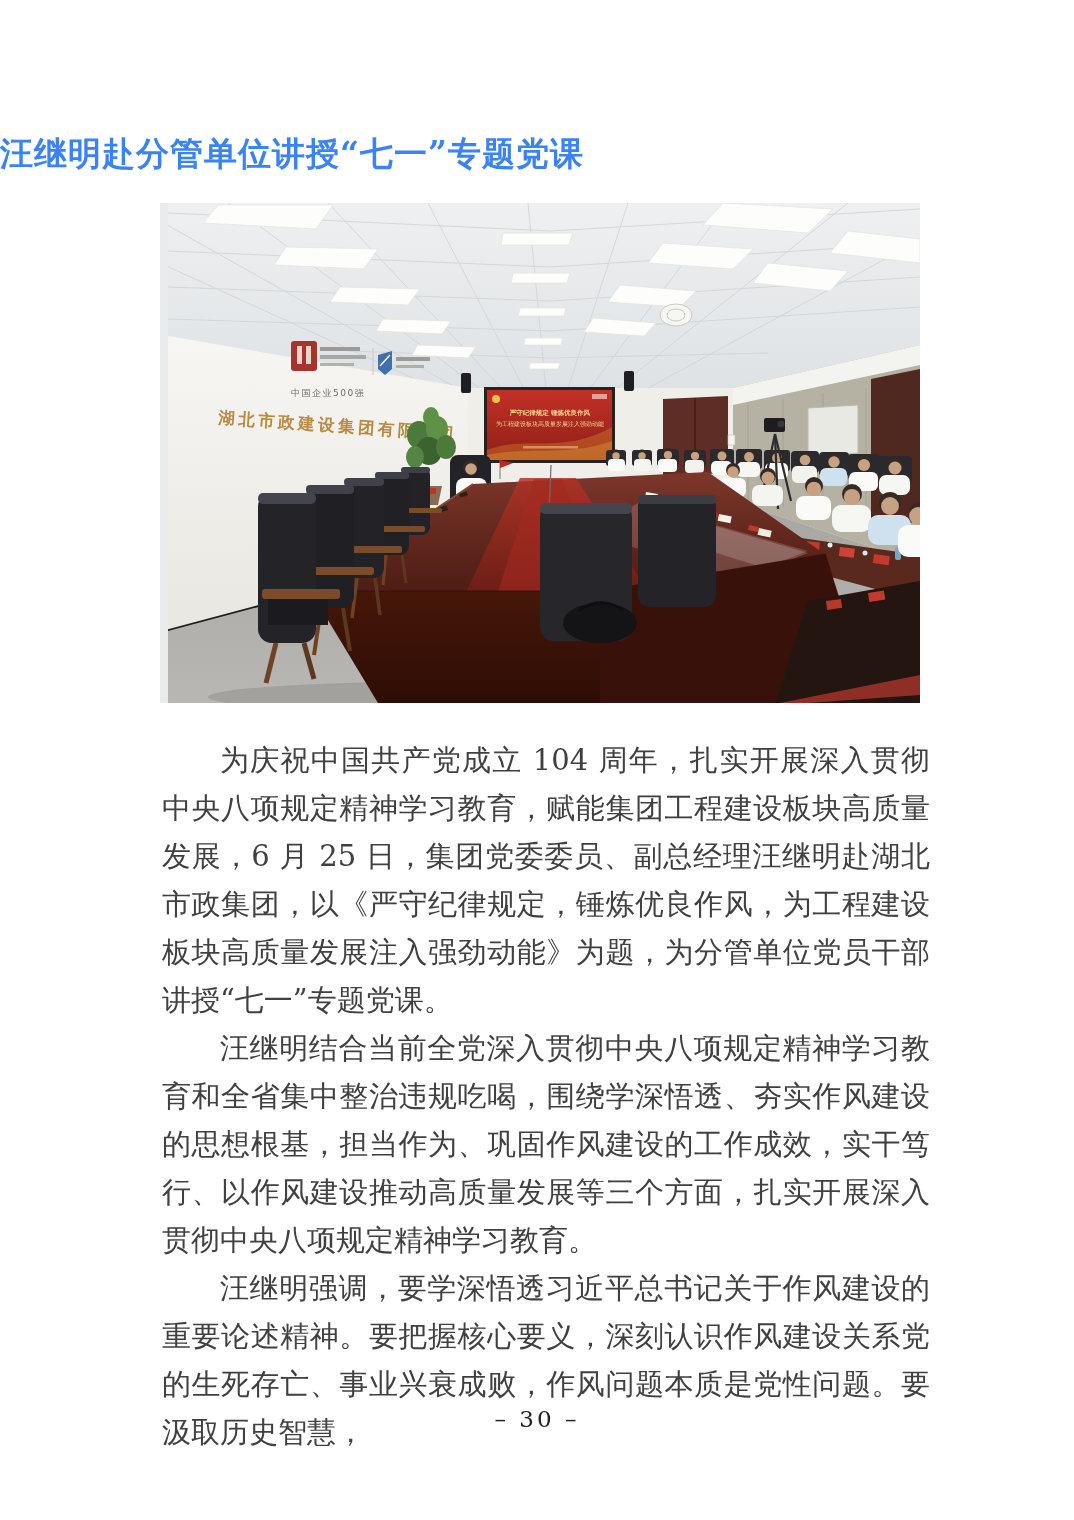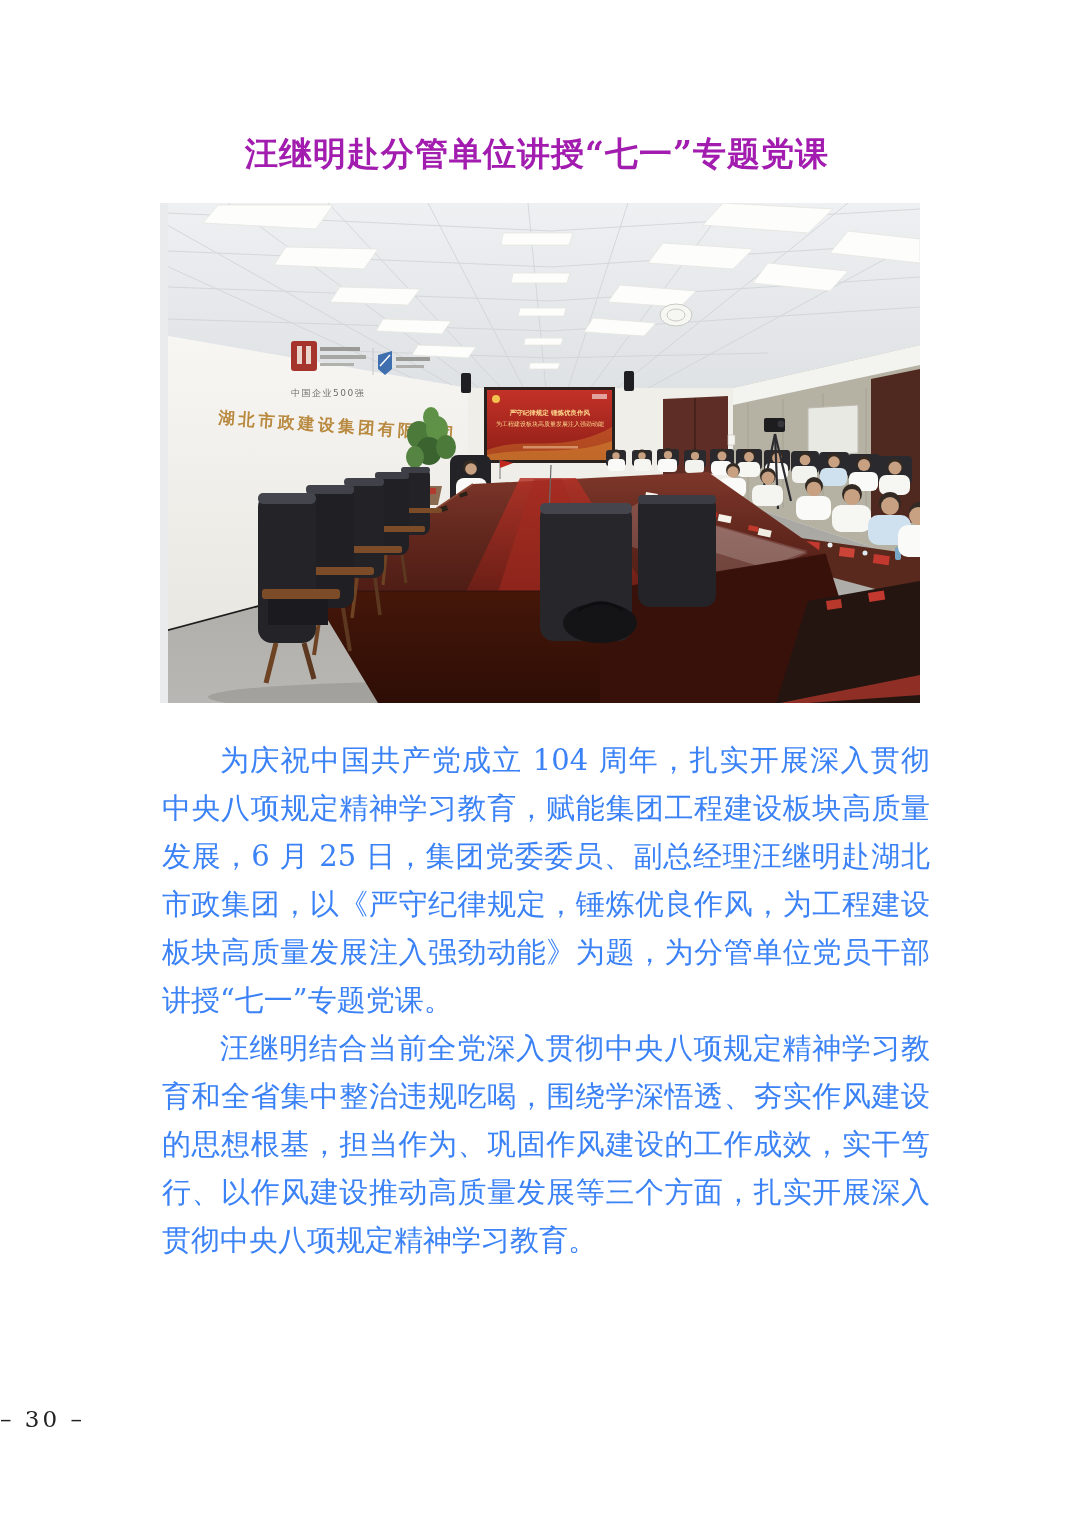--- a/index.html
+++ b/index.html
@@ -6,52 +6,51 @@
   .page{
     position:relative;
     width:1074px;height:1520px;
     background:#ffffff;
     overflow:hidden;
     font-family:"DejaVu Serif","Liberation Serif",serif;
   }
   .doc-title{
     position:absolute;
     top:132px;left:0;width:1074px;
-    text-align:center;
     font-size:33px;
     font-weight:bold;
-    color:#a21caf;
+    color:#3b82f6;
     letter-spacing:1px;
     font-family:"DejaVu Serif","Liberation Serif",serif;
   }
   .photo-frame{
     position:absolute;
     left:160px;top:203px;
     width:752px;height:500px;
     overflow:hidden;
     background:#e9ebed;
     padding-left:8px;
   }
   .body-text{
     position:absolute;
     left:162px;top:736px;
     width:768px;
     font-size:29px;
     line-height:48px;
-    color:#3b82f6;
+    color:#404040;
     text-align:justify;
   }
   .body-text p{
     margin:0;
     text-indent:2em;
   }
   .page-number{
     position:absolute;
     top:1406px;left:0;width:1074px;
-    text-align:left;
+    text-align:center;
     font-size:23px;
     letter-spacing:3px;
     color:#222;
   }
 </style>
 </head>
 <body>
 
 <div class="page">
 
@@ -418,17 +417,18 @@
         <polygon points="612,500 752,472 752,492 640,500" fill="#8e2e24"></polygon>
         <rect x="658" y="398" width="15" height="9" fill="#b9382c" transform="rotate(-8 658 398)"></rect>
         <rect x="700" y="390" width="16" height="9" fill="#c4392f" transform="rotate(-9 700 390)"></rect>
       </g>
     </svg>
   </div>
 
   <div class="body-text">
     <p>为庆祝中国共产党成立 104 周年，扎实开展深入贯彻中央八项规定精神学习教育，赋能集团工程建设板块高质量发展，6 月 25 日，集团党委委员、副总经理汪继明赴湖北市政集团，以《严守纪律规定，锤炼优良作风，为工程建设板块高质量发展注入强劲动能》为题，为分管单位党员干部讲授“七一”专题党课。</p>
     <p>汪继明结合当前全党深入贯彻中央八项规定精神学习教育和全省集中整治违规吃喝，围绕学深悟透、夯实作风建设的思想根基，担当作为、巩固作风建设的工作成效，实干笃行、以作风建设推动高质量发展等三个方面，扎实开展深入贯彻中央八项规定精神学习教育。</p>
+    <p>汪继明强调，要学深悟透习近平总书记关于作风建设的重要论述精神。要把握核心要义，深刻认识作风建设关系党的生死存亡、事业兴衰成败，作风问题本质是党性问题。要汲取历史智慧，</p>
   </div>
 
   <div class="page-number">– 30 –</div>
 
 </div>
 
 </body></html>

